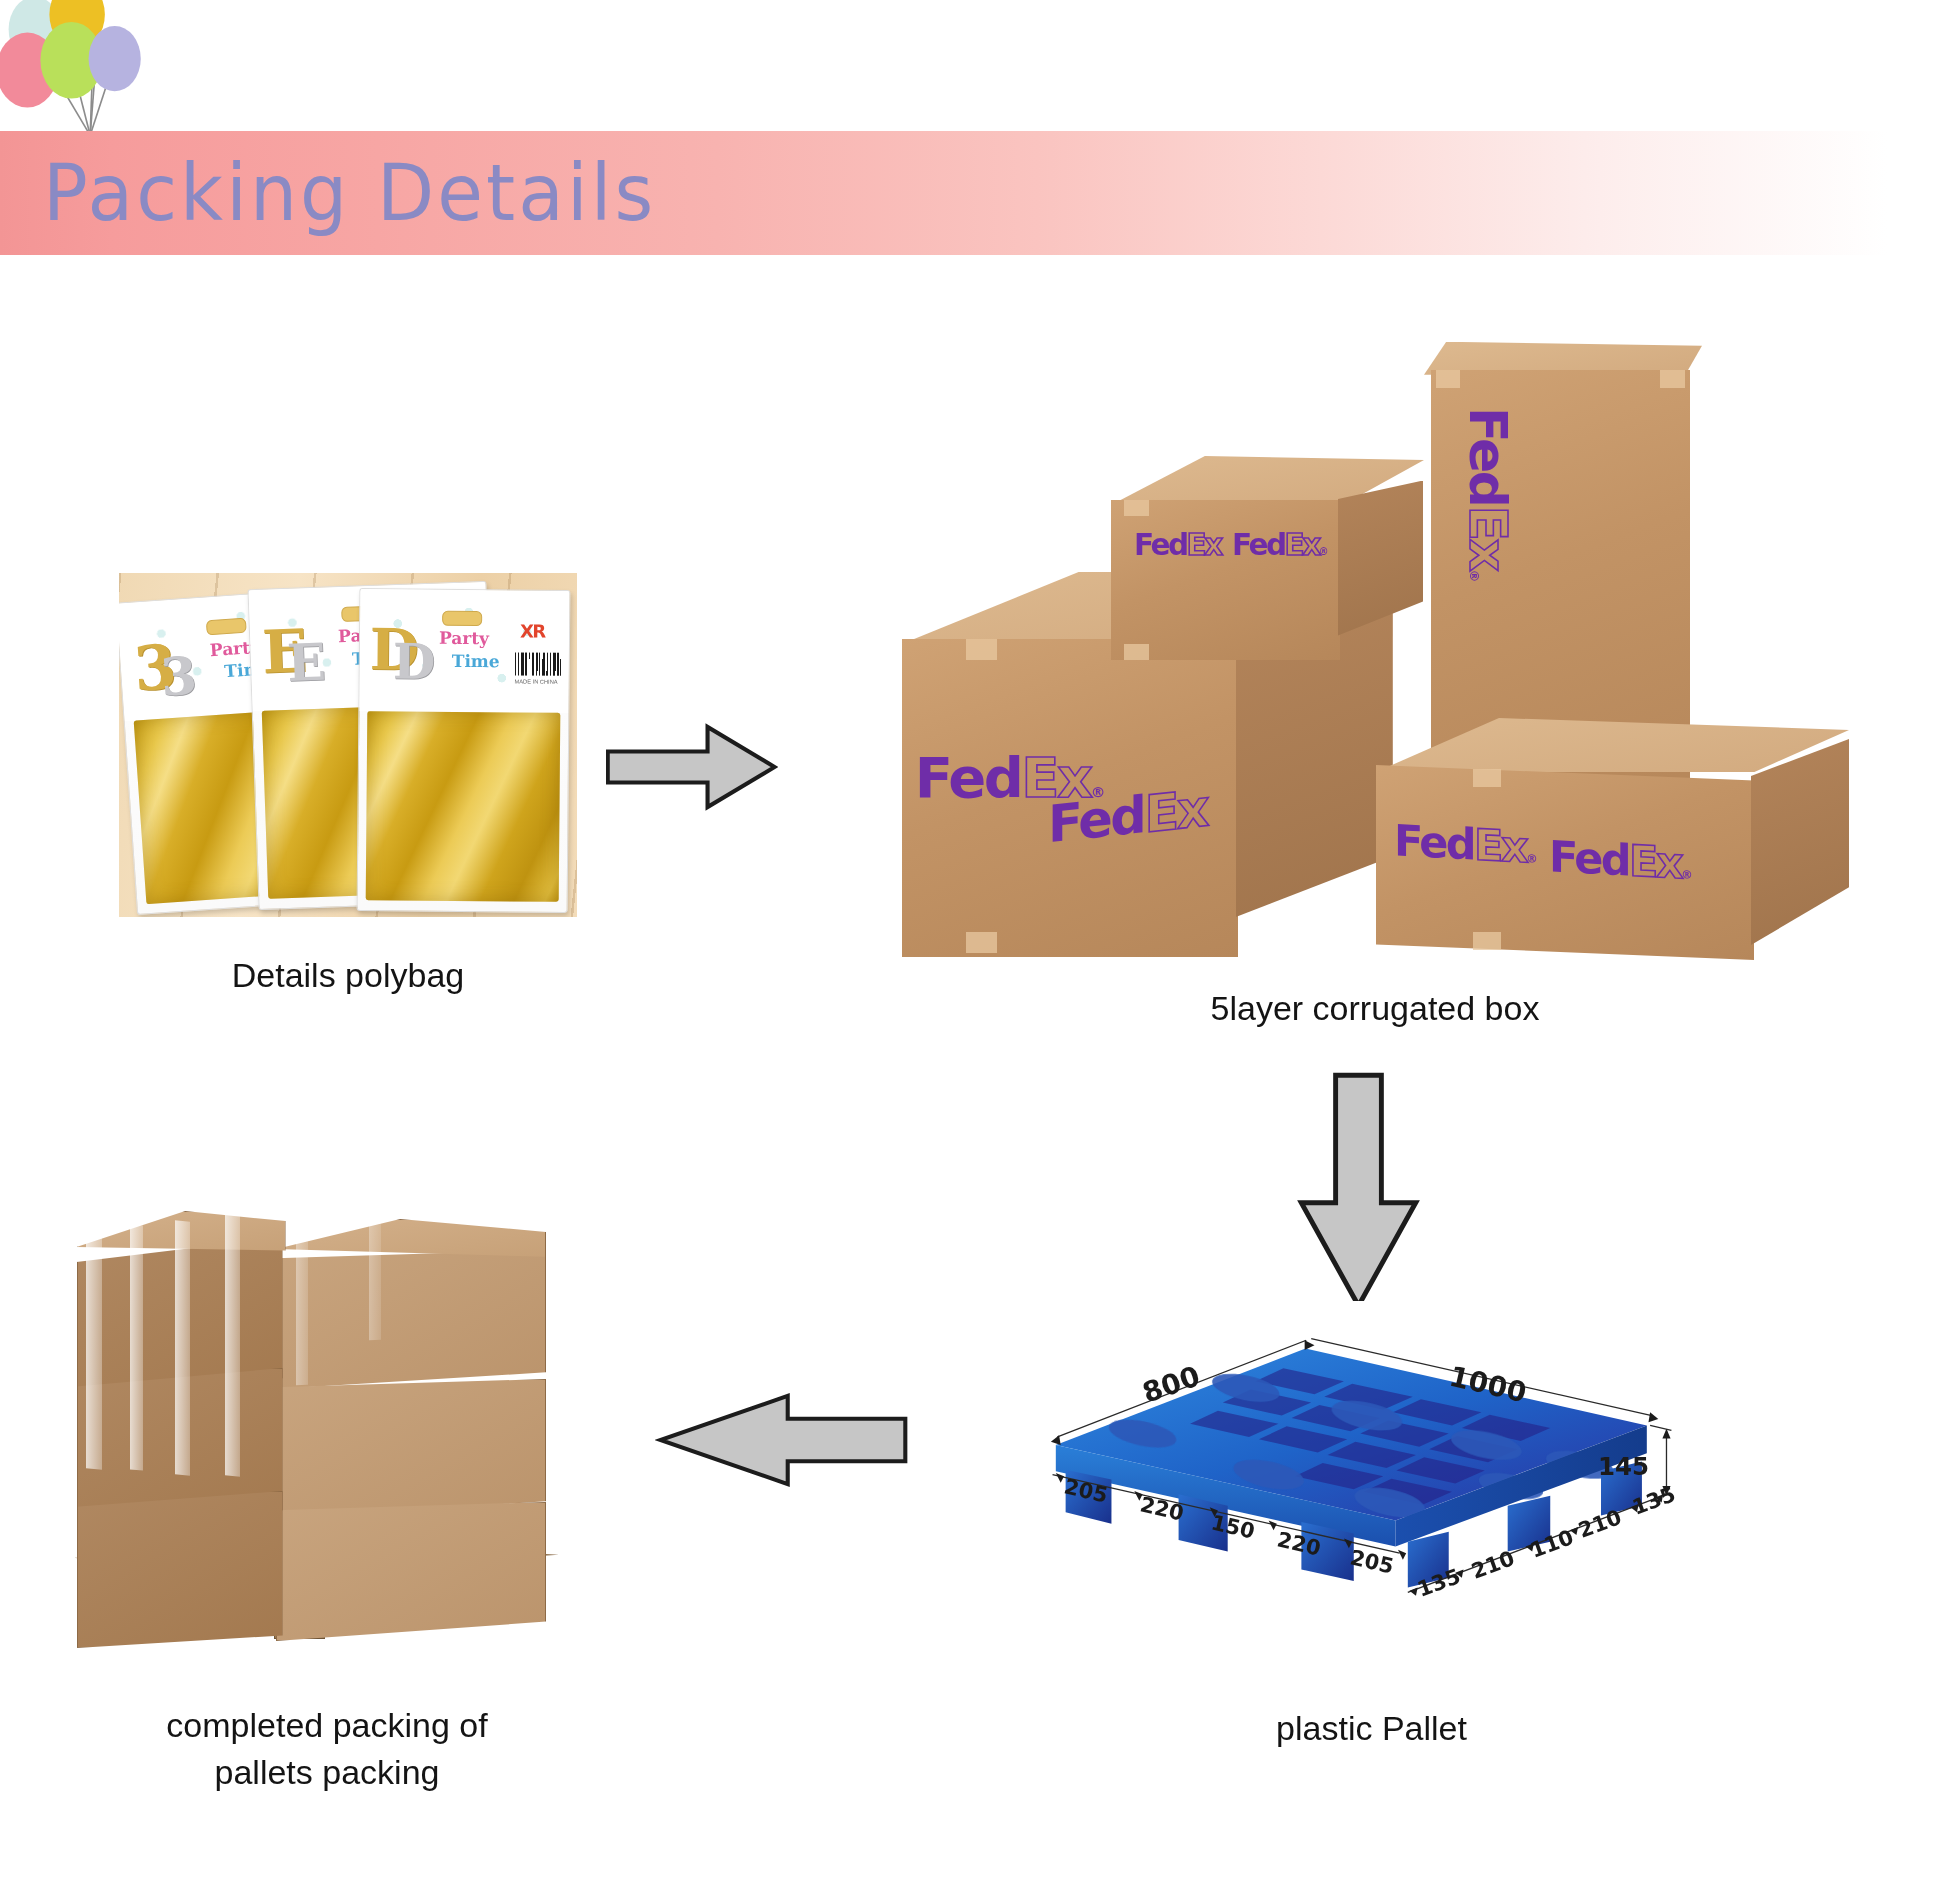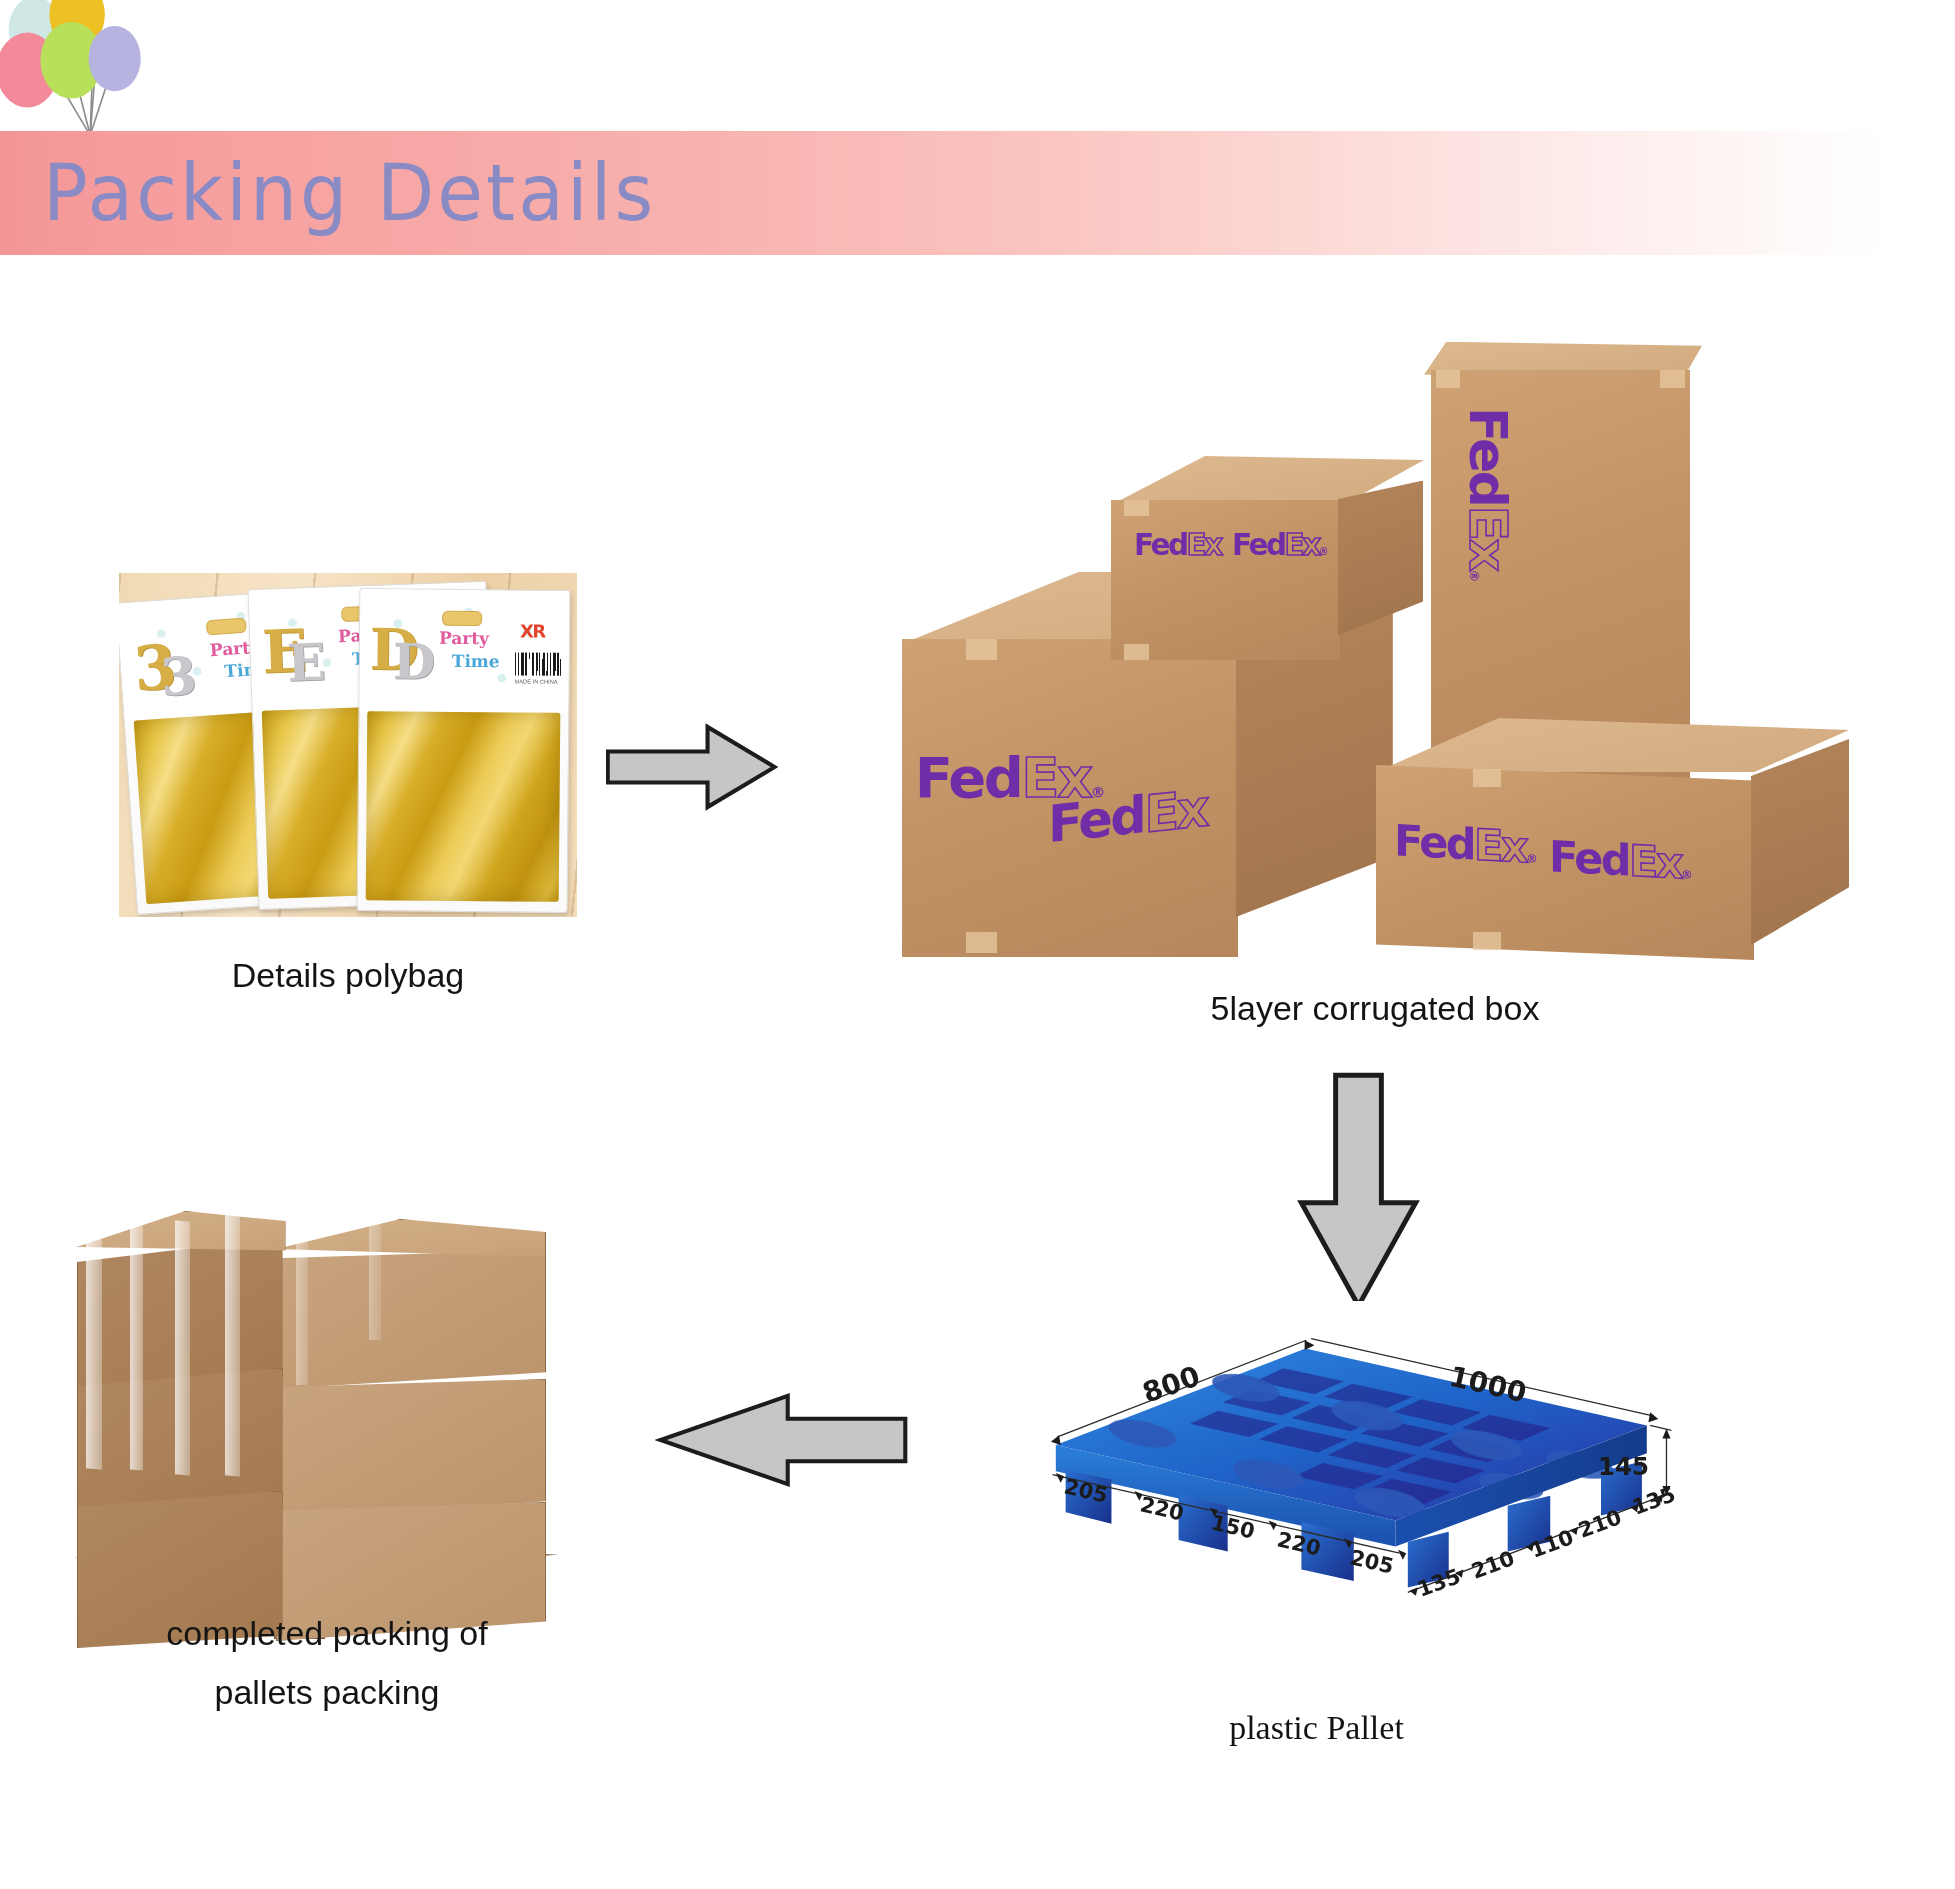--- a/index.html
+++ b/index.html
@@ -468,21 +468,21 @@
   <div class="dim-label" style="left:254px; top:231px; font-size:21px; transform:rotate(13deg);">220</div>
   <div class="dim-label" style="left:327px; top:249px; font-size:21px; transform:rotate(13deg);">205</div>
 
   <div class="dim-label" style="left:394px; top:270px; font-size:21px; transform:rotate(-20deg);">135</div>
   <div class="dim-label" style="left:448px; top:252px; font-size:21px; transform:rotate(-20deg);">210</div>
   <div class="dim-label" style="left:507px; top:231px; font-size:21px; transform:rotate(-20deg);">110</div>
   <div class="dim-label" style="left:555px; top:211px; font-size:21px; transform:rotate(-20deg);">210</div>
   <div class="dim-label" style="left:609px; top:188px; font-size:21px; transform:rotate(-20deg);">135</div>
 </div>
 
-<div class="caption" style="left:989px; top:1706px; width:655px;font-family:Liberation Serif, serif;">plastic Pallet</div>
+<div class="caption" style="left:1044px; top:1706px; width:655px;">plastic Pallet</div>
 
 <svg class="arrow-shape" style="left:655px; top:1391px; width:254px; height:98px;" viewBox="0 0 310 120">
   <polygon points="306,34 162,34 162,6 6,60 162,114 162,86 306,86" fill="#c6c6c6" stroke="#1c1c1c" stroke-width="5" stroke-linejoin="miter"></polygon>
 </svg>
 
 <div id="stack-photo" class="photo">
 
   <div class="pallet-wood" style="left:9.8px; top:372px; width:484px; height:29.5px; clip-path:polygon(0% 26%, 82% 0%, 100% 16%, 20% 100%);"></div>
   <div class="pallet-wood" style="left:13px; top:385px; width:458px; height:49px; clip-path:polygon(0% 8%, 84% 0%, 100% 34%, 18% 100%);"></div>
   <div class="pallet-wood" style="left:24.5px; top:401px; width:46px; height:36px;"></div>
@@ -500,15 +500,15 @@
   <div class="sbox top" style="left:11.5px; top:33px;  width:209px; height:46px;  clip-path:polygon(0% 78%, 52% 0%, 100% 22%, 100% 86%);"></div>
 
   <div class="wrap-strip" style="left:21px;  top:54px;  width:16.4px; height:237px; transform:skewY(5deg);"></div>
   <div class="wrap-strip" style="left:65px;  top:47px;  width:13px; height:245px; transform:skewY(5deg);"></div>
   <div class="wrap-strip" style="left:110px; top:43px;  width:14.7px; height:254px; transform:skewY(5deg);"></div>
   <div class="wrap-strip" style="left:160px; top:36px;  width:14.7px; height:262px; transform:skewY(5deg);"></div>
   <div class="wrap-strip" style="left:231px; top:43px;  width:11.5px; height:164px; transform:skewY(-3deg); opacity:0.55;"></div>
   <div class="wrap-strip" style="left:304px; top:39px;  width:11.5px; height:123px; transform:skewY(-3deg); opacity:0.45;"></div>
 </div>
 
-<div class="caption" style="left:49px; top:1604px; width:556px; line-height:59px;">completed packing of
+<div class="caption" style="left:49px; top:1702px; width:556px; line-height:47px;">completed packing of
 pallets packing</div>
 
 
 </body></html>

